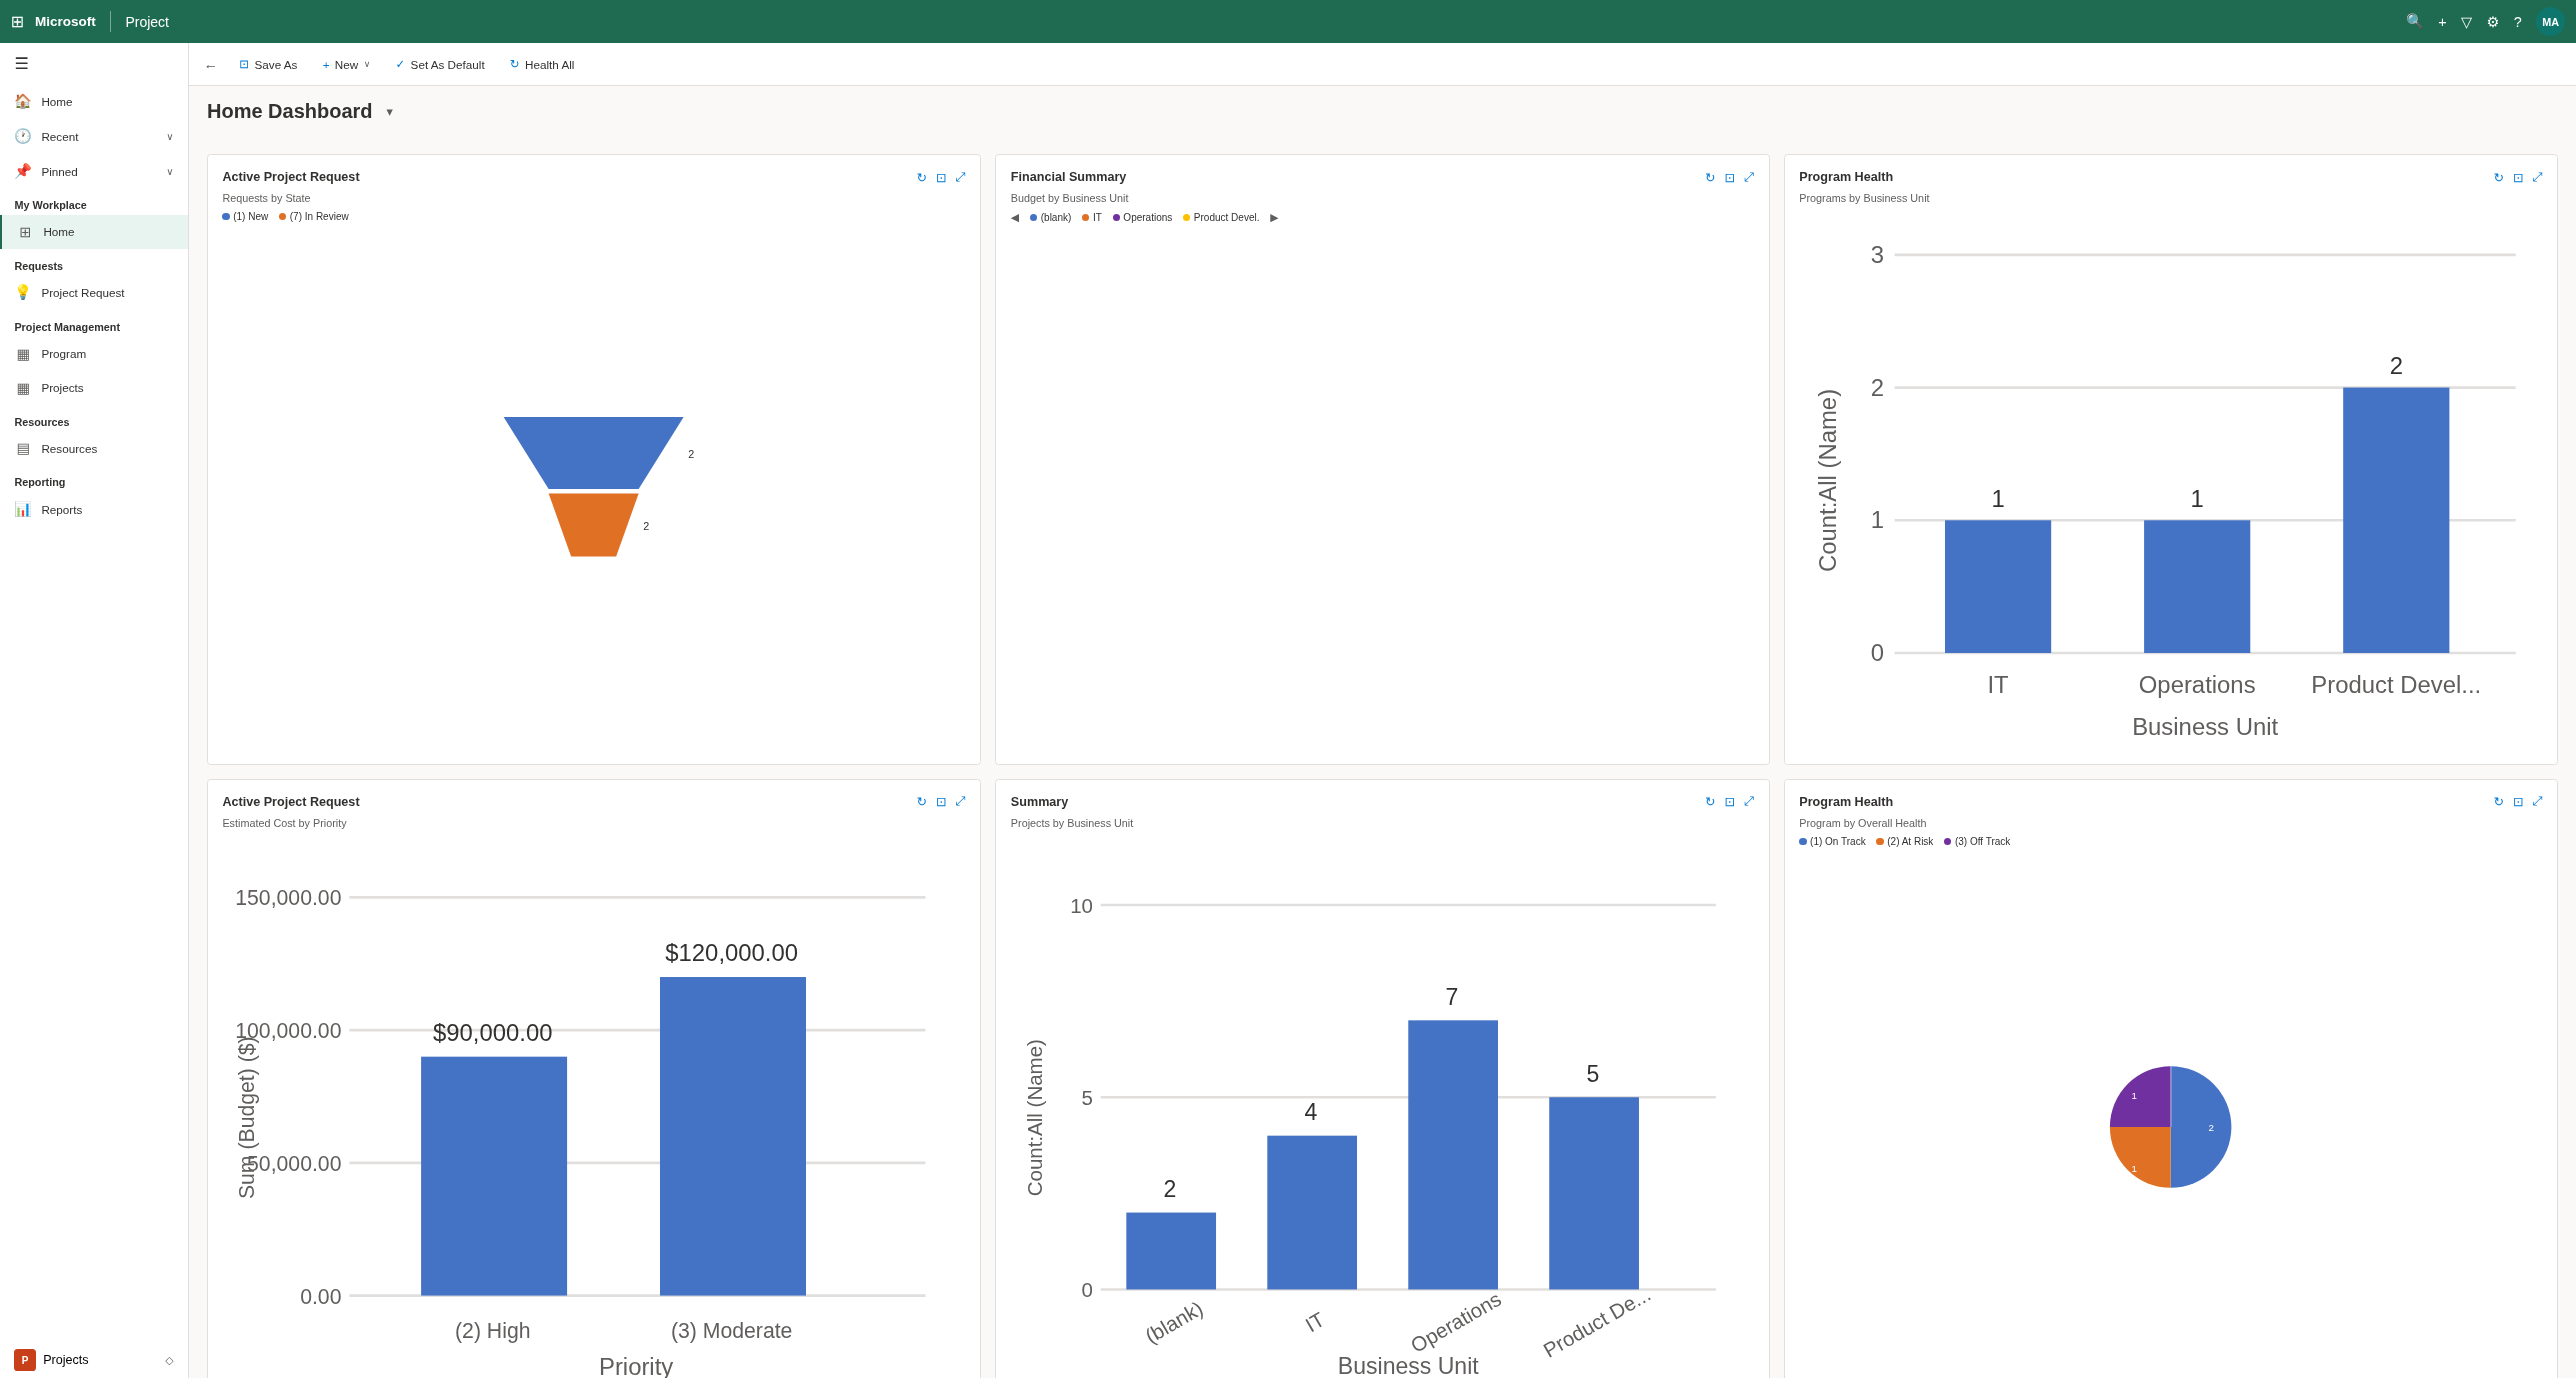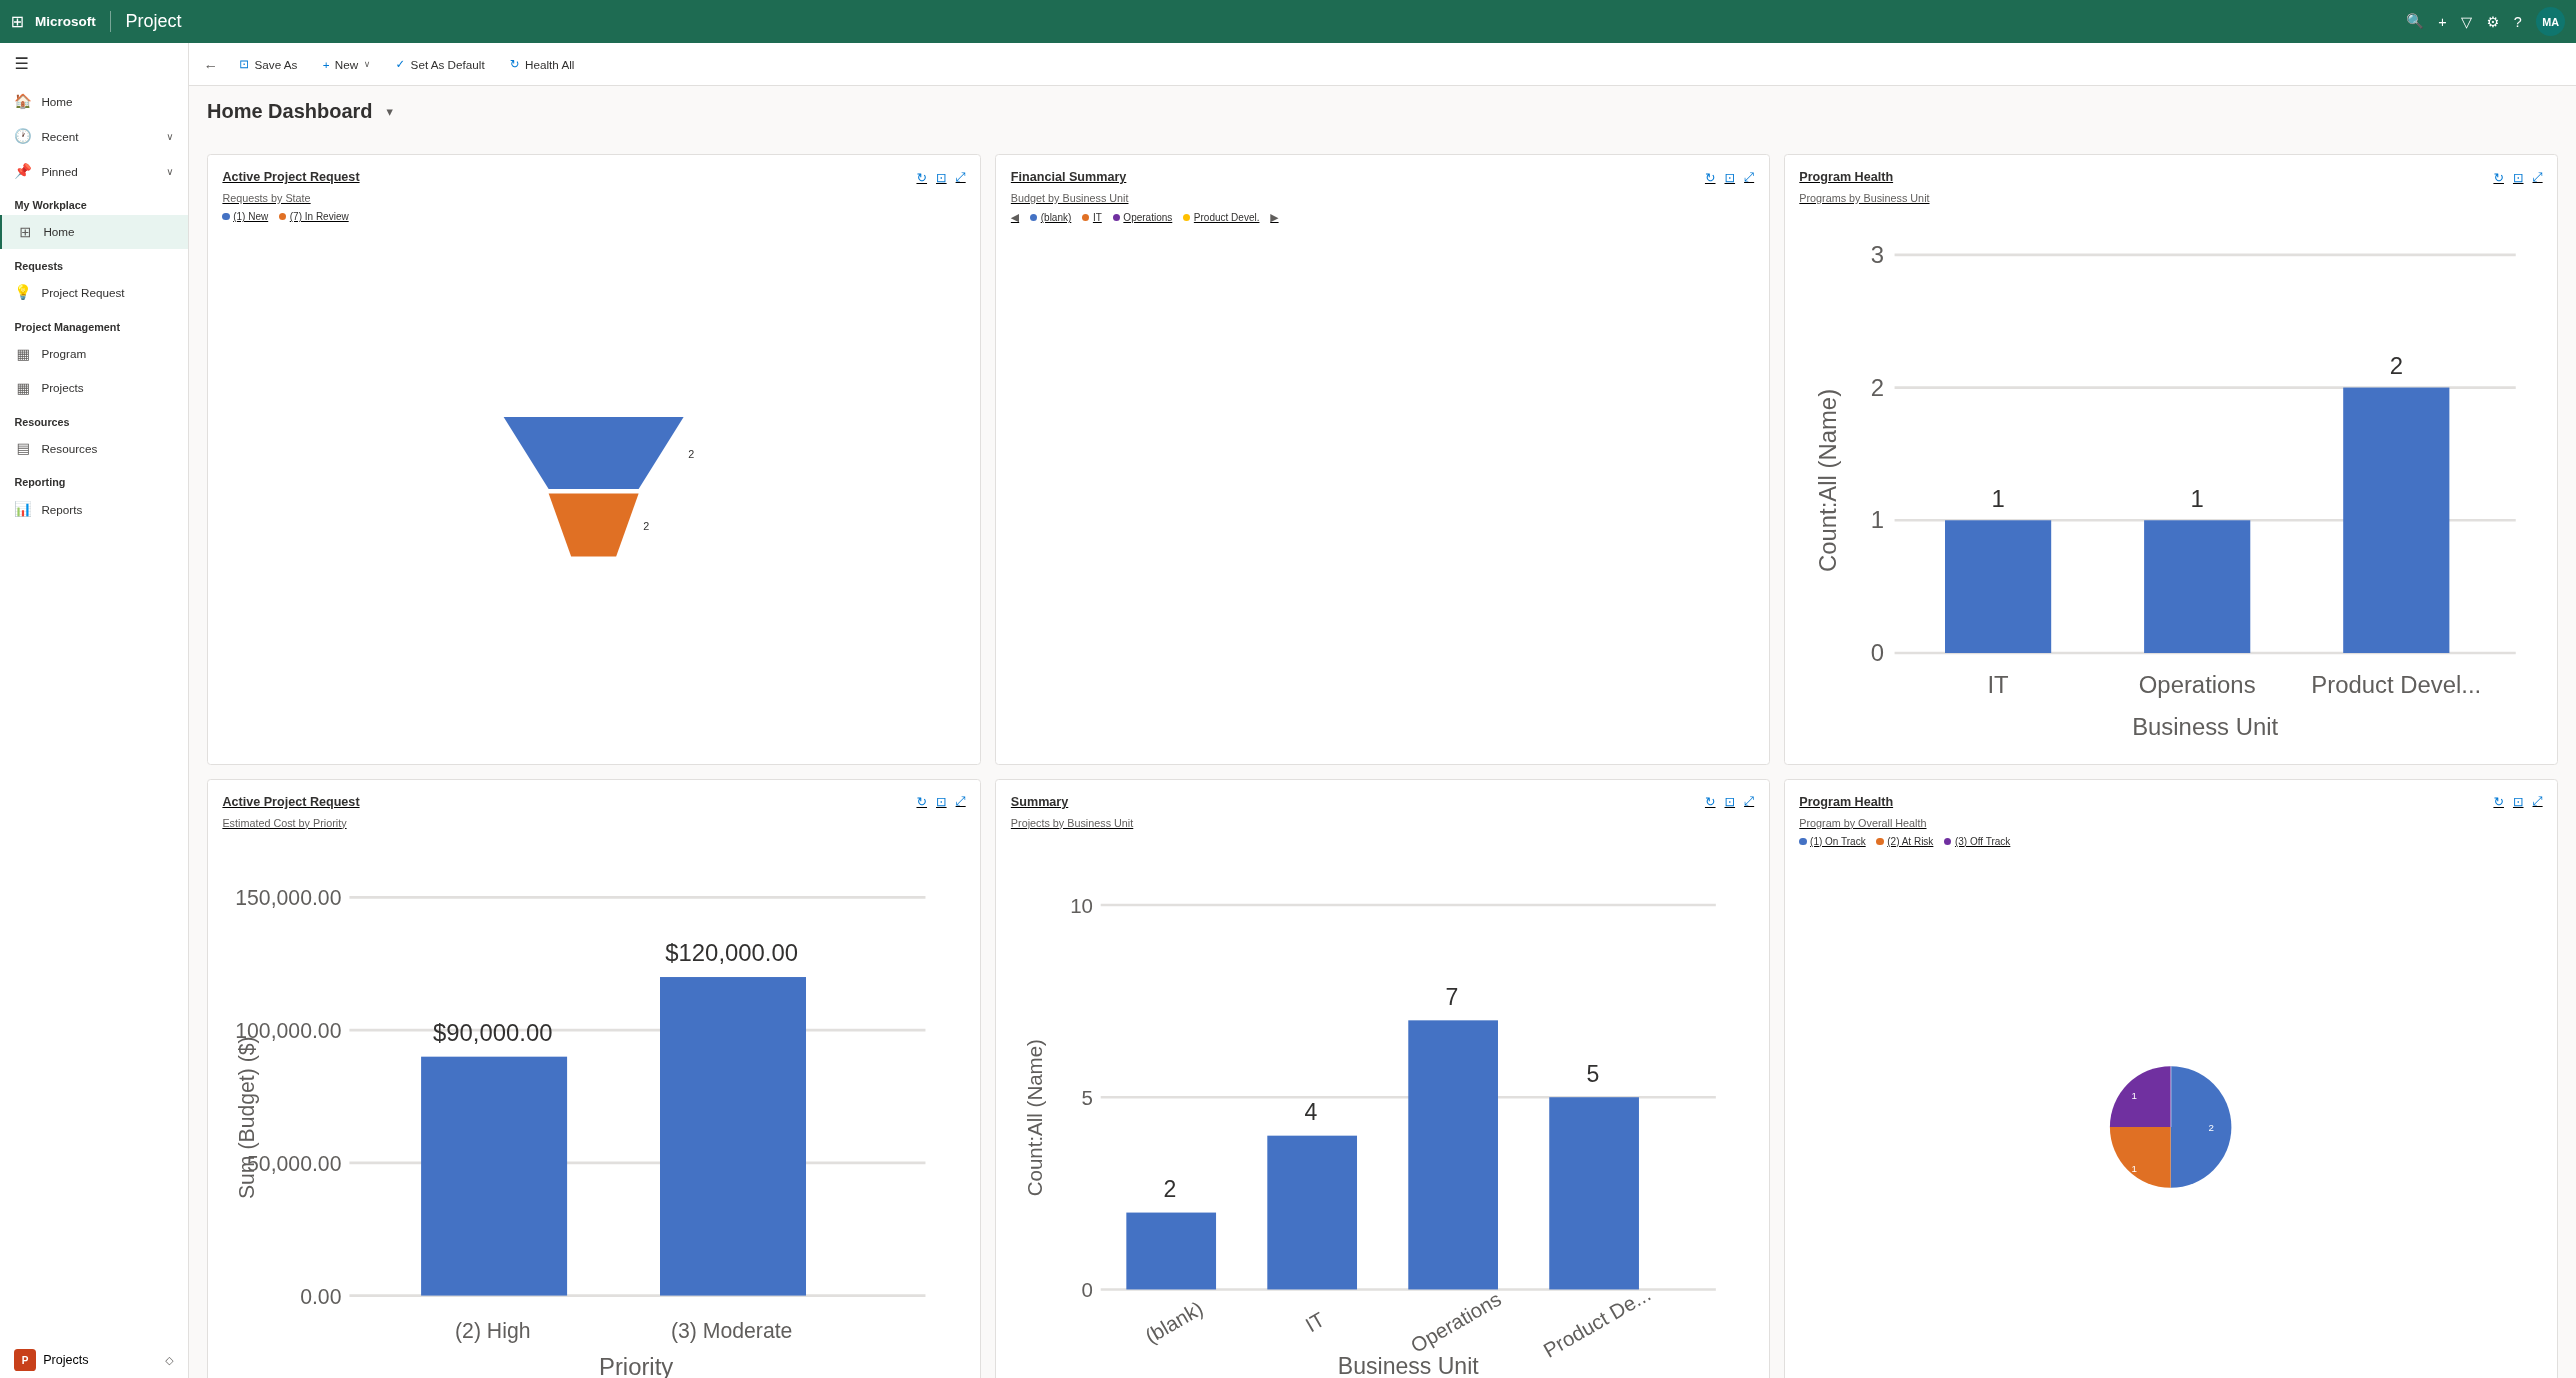--- a/index.html
+++ b/index.html
@@ -12,21 +12,21 @@
       height: 43px;
       display: flex;
       align-items: center;
       padding: 0 10.8px;
       gap: 7.2px;
       flex-shrink: 0;
     }
     .topbar-waffle { font-size: 16px; cursor: pointer; margin-right: 3.6px; }
     .topbar-brand { font-weight: 700; font-size: 13.5px; }
     .topbar-divider { width: 0.9px; height: 21.6px; background: rgba(255,255,255,0.4); margin: 0 7.2px; }
-    .topbar-appname { font-size: 18px; }
+    .topbar-appname { font-size: 14px; }
     .topbar-spacer { flex: 1; }
     .topbar-icons { display: flex; align-items: center; gap: 14.4px; }
     .topbar-icon { font-size: 14.4px; cursor: pointer; color: white; }
     .topbar-avatar { width: 29px; height: 29px; border-radius: 50%; background: #0f766e; color: white; display: flex; align-items: center; justify-content: center; font-size: 10.8px; font-weight: 600; cursor: pointer; }
 
     
     .main-layout { display: flex; flex: 1; overflow: hidden; }
 
     
     .sidebar {
@@ -98,21 +98,20 @@
 
     
     .card {
       background: white;
       border: 0.9px solid #e1dfdd;
       border-radius: 3.6px;
       padding: 14.4px;
       min-height: 252px;
       display: flex;
       flex-direction: column;
-      text-decoration: underline;
     }
     .card-header { display: flex; align-items: center; margin-bottom: 7.2px; }
     .card-title { font-size: 12.6px; font-weight: 600; color: #323130; flex: 1; }
     .card-icons { display: flex; gap: 9px; }
     .card-icon { font-size: 12.6px; color: #0078d4; cursor: pointer; }
     .card-subtitle { font-size: 10.8px; color: #605e5c; margin-bottom: 7.2px; }
 
     
     .legend { display: flex; gap: 10.8px; flex-wrap: wrap; margin-bottom: 7.2px; align-items: center; }
     .legend-item { display: flex; align-items: center; gap: 3.6px; font-size: 10px; color: #323130; }

